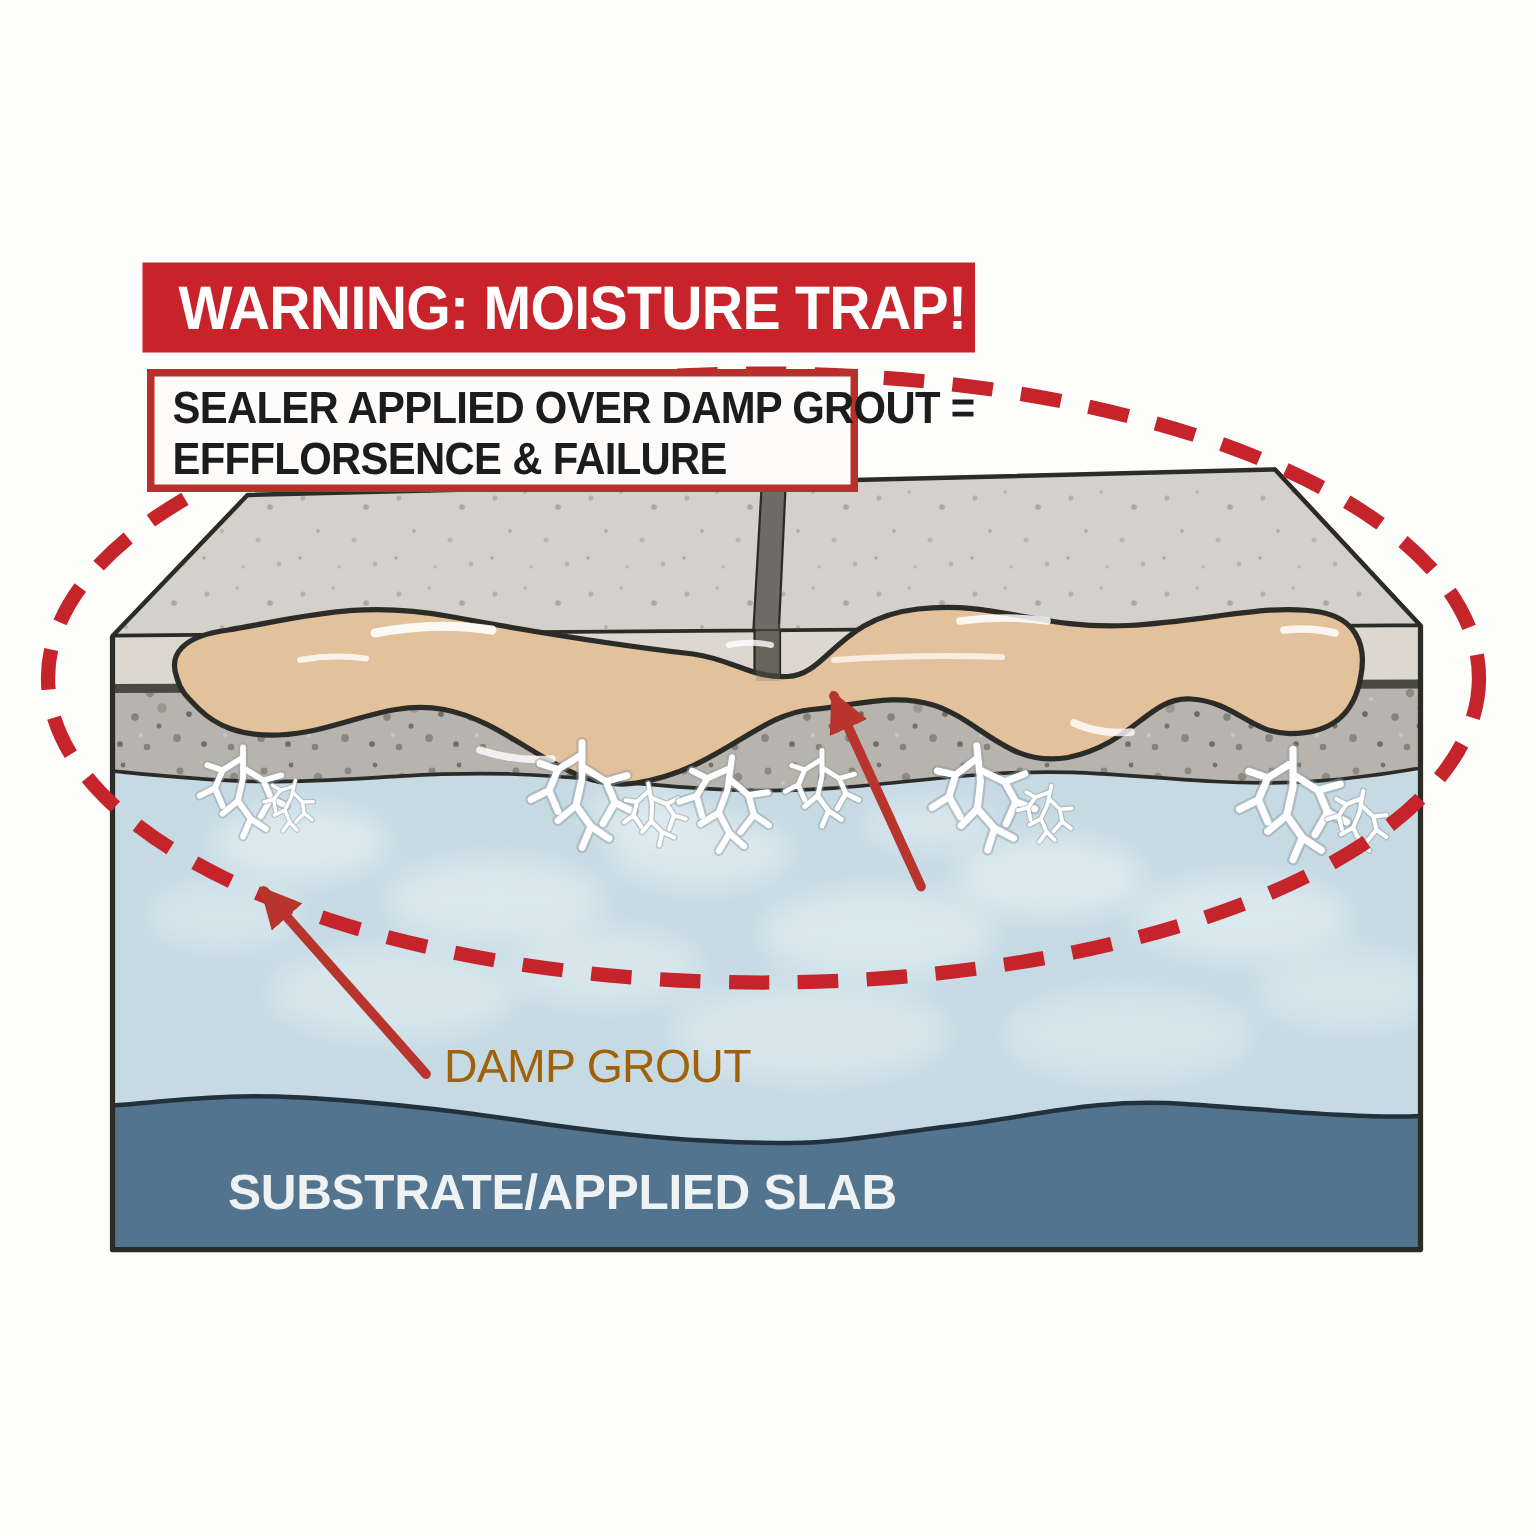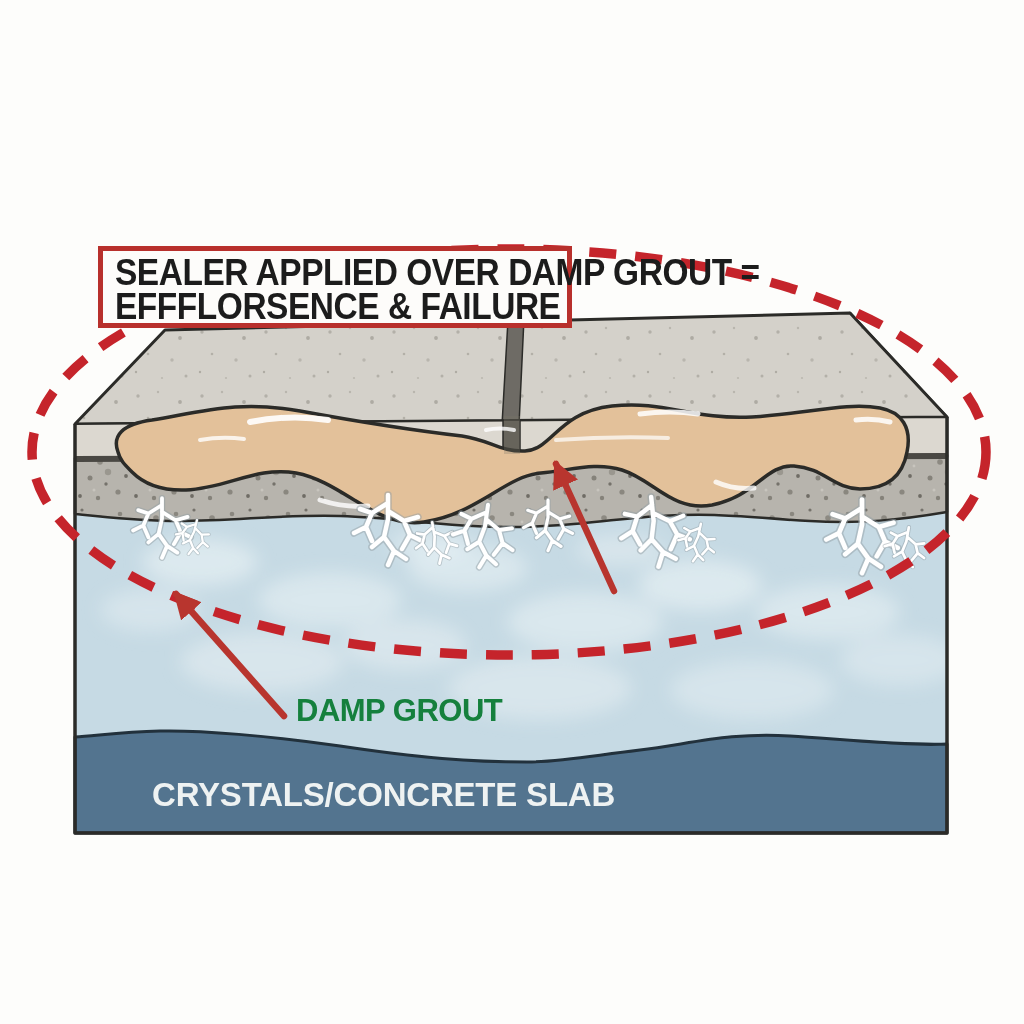--- a/index.html
+++ b/index.html
@@ -16,28 +16,28 @@
   .banner{
     left:95px;top:175px;width:555px;height:60px;
     background:#c8232a;color:#ffffff;
     display:flex;align-items:center;padding-left:24px;
     font-size:41px;font-weight:bold;letter-spacing:-.5px;
   }
   .warnbox{
     left:98px;top:246px;width:474px;height:82px;
     background:#fdfcfa;border:5px solid #b8302c;
     padding:5px 0 0 12px;
-    font-size:36px;line-height:34px;font-weight:bold;color:#1c1c1c;
+    font-size:30px;line-height:34px;font-weight:bold;color:#1c1c1c;
     letter-spacing:-.5px;
   }
   .efflo{left:495px;top:598px;width:365px;text-align:center;font-weight:bold;}
   .efflo-title{font-size:34px;line-height:38px;color:#bf3a42;letter-spacing:-.5px;}
   .efflo-sub{font-size:30px;line-height:33px;color:#1c2b38;letter-spacing:-.5px;}
   .dampg{
-    left:296px;top:693px;font-size:31px;font-weight:bold;color:#15803d;letter-spacing:-.5px;
+    left:296px;top:693px;font-size:31px;font-weight:normal;color:#a16207;letter-spacing:-.5px;
   }
   .subst{
     left:152px;top:776px;font-size:33px;font-weight:bold;color:#eef2f2;letter-spacing:-.2px;
   }
 </style>
 </head>
 <body>
 
 <div class="stage">
 
@@ -169,28 +169,31 @@
     </g>
 
     <path d="M75,424 L75,833 L947,833 L947,417" fill="none" stroke="#2b2b28" stroke-width="3.5" stroke-linejoin="round"></path>
 
     <ellipse cx="509" cy="452" rx="477" ry="203" fill="none" stroke-width="9.5" stroke-dasharray="27 19" stroke="#c5242b"></ellipse>
 
     <line x1="614" y1="591" x2="556" y2="464" stroke-width="6.5" stroke-linecap="round" marker-end="url(#ah)" stroke="#b8352e"></line>
     <line x1="284" y1="716" x2="176" y2="594" stroke-width="6.5" stroke-linecap="round" marker-end="url(#ah)" stroke="#b8352e"></line>
   </svg>
 
+  <div class="overlay banner">
+    <span class="cond">WARNING: MOISTURE TRAP!</span>
+  </div>
 
   <div class="overlay warnbox">
     <div class="cond">SEALER APPLIED OVER DAMP GROUT =</div>
     <div class="cond">EFFFLORSENCE &amp; FAILURE</div>
   </div>
 
 
   <div class="overlay dampg">
     <span class="cond">DAMP GROUT</span>
   </div>
 
   <div class="overlay subst">
-    <span class="cond">CRYSTALS/CONCRETE SLAB</span>
+    <span class="cond">SUBSTRATE/APPLIED SLAB</span>
   </div>
 
 </div>
 
 </body></html>

